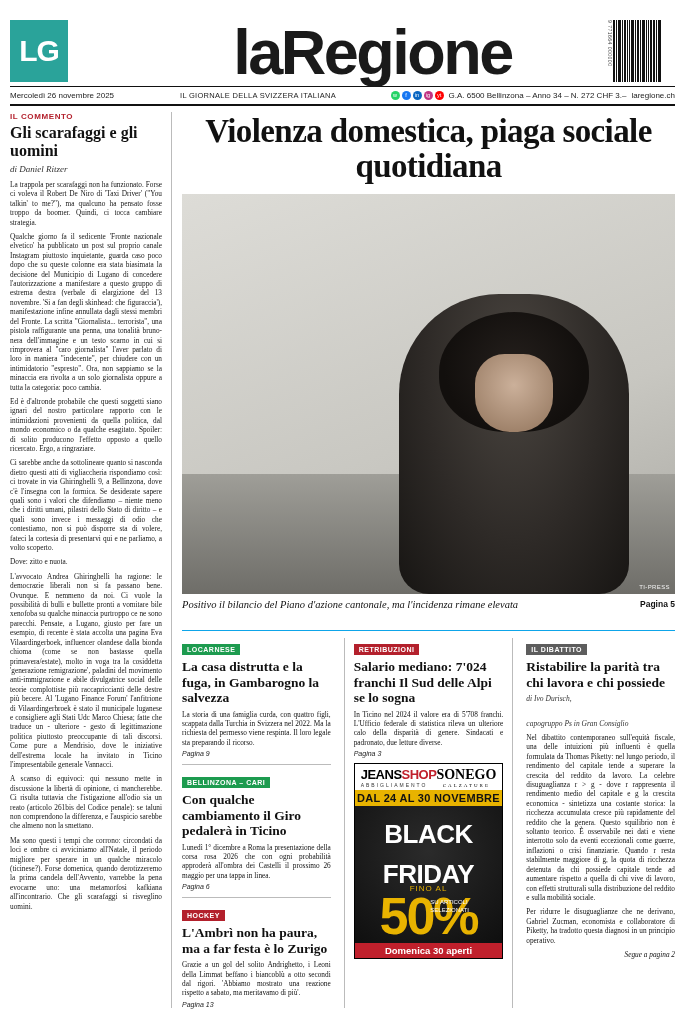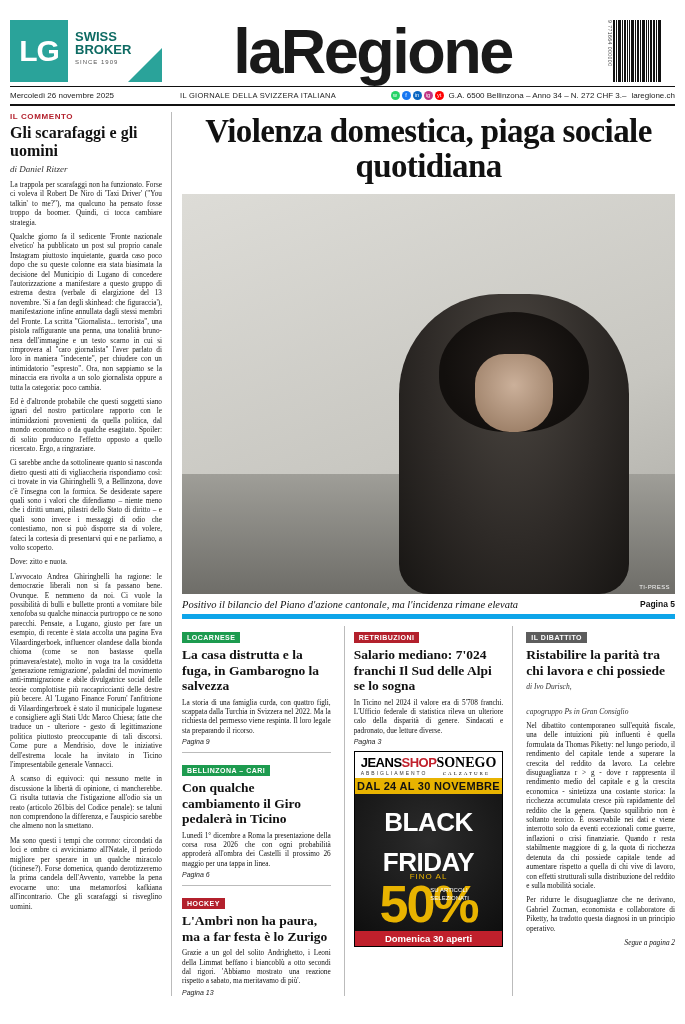--- a/index.html
+++ b/index.html
@@ -8,21 +8,21 @@
     width: 685px;
     height: 1024px;
     background: #ffffff;
     font-family: "Liberation Serif", serif;
     color: #111;
     overflow: hidden;
   }
   .page { width:685px; height:1024px; position:relative; padding: 0 10px; }
 
   
-  .masthead { display:flex; align-items:center; padding-top:20px; height:82px; }
+  .masthead { display:flex; padding-top:20px; height:82px; }
   .logo-box { width:152px; height:62px; display:flex; align-items:stretch; }
   .logo-lg {
     width:58px; background:#2aa39a; color:#fff;
     display:flex; align-items:center; justify-content:center;
     font-family:"Liberation Sans", sans-serif; font-weight:bold; font-size:30px;
     letter-spacing:-1px;
   }
   .logo-sb { flex:1; position:relative; background:#ffffff; padding-left:7px; }
   .logo-sb .l1 { font-family:"Liberation Sans", sans-serif; font-size:13px; font-weight:bold; color:#0e6b63; margin-top:10px; line-height:13px;}
   .logo-sb .l2 { font-family:"Liberation Sans", sans-serif; font-size:13px; font-weight:bold; color:#0e6b63; line-height:13px;}
@@ -103,21 +103,21 @@
     position:absolute; left:50%; top:20%; width:78px; height:78px; transform:translateX(-50%);
     background:radial-gradient(circle at 50% 40%, #cbb09a 0%, #9d8068 80%);
     border-radius:38% 38% 45% 45%;
   }
   .photo .credit {
     position:absolute; right:5px; bottom:4px; font-family:"Liberation Sans",sans-serif;
     font-size:6px; color:#f2f2f2; letter-spacing:0.4px;
   }
   .caption {
     font-family:"Liberation Serif", serif; font-style:italic; font-size:10.5px;
-    padding:5px 0 4px 0; border-bottom:5px solid #0ea5e9; display:flex; justify-content:space-between;
+    padding:5px 0 20px 0; border-bottom:1px solid #0ea5e9; display:flex; justify-content:space-between;
   }
   .caption .pg { font-style:normal; font-weight:bold; font-size:8.5px; font-family:"Liberation Sans",sans-serif;}
 
   
   .briefs { display:flex; margin-top:7px; gap:13px; }
   .brief { flex:1; }
   .brief.b2 { border-left:1px solid #bbb; border-right:1px solid #bbb; padding:0 9px; }
   .tag {
     display:inline-block; font-family:"Liberation Sans", sans-serif; font-weight:bold;
     font-size:7px; letter-spacing:0.5px; color:#fff; padding:2px 5px; margin-bottom:4px;
@@ -177,26 +177,20 @@
   .segue { font-style:italic; font-size:7.3px; text-align:right; }
 </style>
 </head>
 <body>
 
 <div class="page">
 
   <div class="masthead">
     <div class="logo-box">
       <div class="logo-lg">LG</div>
-      <div class="logo-sb">
-        <div class="l1">SWISS</div>
-        <div class="l2">BROKER</div>
-        <div class="l3">SINCE 1909</div>
-        <div class="logo-tri"></div>
-      </div>
     </div>
 
     <div class="nameplate">
       <div class="title">laRegione</div>
     </div>
 
     <div class="barcode-wrap">
       <div class="barcode-side">9 771664 000000</div>
       <div class="barcode">
         <i style="width:2px"></i>

